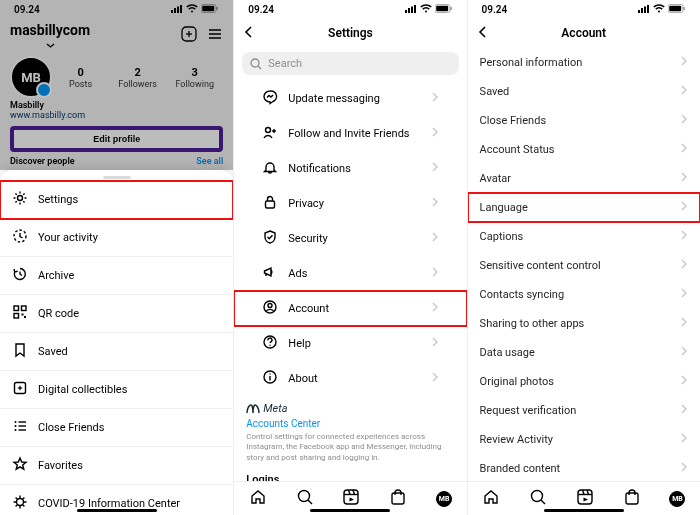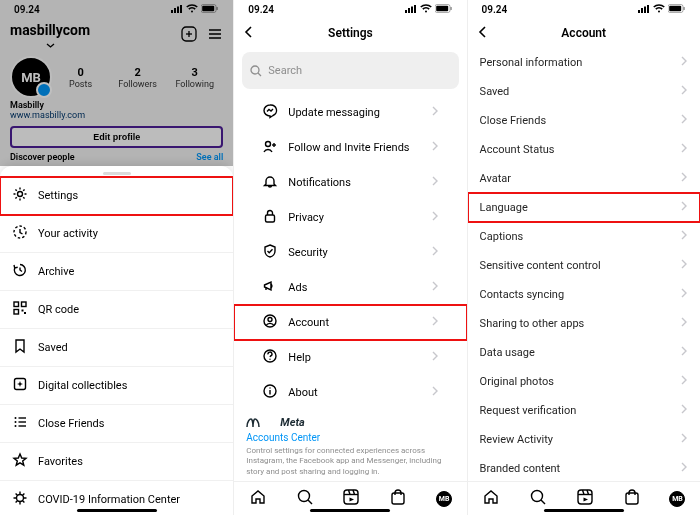--- a/index.html
+++ b/index.html
@@ -16,40 +16,40 @@
   .username { font-size: 14px; font-weight: 700; display:flex; align-items:center; gap:3px;flex-direction:column;}
   .top-icons { display:flex; gap:10px; }
   .stats-row { display:flex; align-items:center; margin-top:6px; }
   .avatar-lg { width:42px; height:42px; border-radius:50%; background:#000; color:#fff; display:flex; align-items:center; justify-content:center; font-weight:700; font-size:13px; border:2px solid #fafafa; position:relative;}
   .avatar-lg::after { content:""; position:absolute; width:12px;height:12px;border-radius:50%;background:#0095f6;border:2px solid #fff;right:-2px;bottom:-2px;}
   .stat { flex:1; text-align:center; font-size:9px; color:#333;}
   .stat b { display:block; font-size:11px; color:#000;}
   .bio { font-size:9px; margin-top:2px;}
   .bio .name{font-weight:600;}
   .bio .link{color:#00376b;}
-  .edit-btn { margin:6px 0 4px 0; width:100%; border:2px solid #4c1d95; background:#fafafa; border-radius:4px; font-size:9px; padding:4px 0; font-weight:600;}
+  .edit-btn { margin:6px 0 4px 0; width:100%; border:4px solid #4c1d95; background:#fafafa; border-radius:4px; font-size:9px; padding:4px 0; font-weight:600;}
   .discover { display:flex; justify-content:space-between; font-size:9px; font-weight:600; padding-bottom:4px;}
   .discover .see-all{color:#0095f6;}
   .sheet { background:#fff; border-top-left-radius:12px; border-top-right-radius:12px; flex:1; overflow:hidden; position:relative; box-shadow: 0 -2px 10px rgba(0,0,0,0.12);}
   .grabber { width:28px; height:3px; background:#dbdbdb; border-radius:2px; margin:6px auto 2px auto;}
   .menu-row { display:flex; align-items:center; gap:10px; padding:9px 12px; font-size:11px; border-bottom:1px solid #f0f0f0; color:#000;}
   .menu-row svg { flex:0 0 16px; }
   .hl-red { outline:2px solid #e11; outline-offset:-1px; }
   .home-ind { width:80px; height:3px; background:#000; border-radius:2px; position:absolute; bottom:3px; left:50%; transform:translateX(-50%);}
 
   
   .header { display:flex; align-items:center; height:30px; position:relative; }
   .back { position:absolute; left:8px; }
   .header-title { flex:1; text-align:center; font-size:12px; font-weight:600; }
-  .searchbox { margin:4px 8px 6px 8px; background:#efefef; border-radius:8px; display:flex; align-items:center; gap:6px; padding:12px 8px; color:#8e8e8e; font-size:11px;}
+  .searchbox { margin:4px 8px 6px 8px; background:#efefef; border-radius:8px; display:flex; align-items:center; gap:6px; padding:5px 8px; color:#8e8e8e; font-size:11px;}
   .settings-list { flex:1; overflow-y:auto; }
   .settings-row { display:flex; align-items:center; gap:10px; padding:8px 28px; font-size:11px; color:#000; position:relative;}
   .settings-row .chev { margin-left:auto; color:#c7c7cc; }
   .meta-block { padding:6px 12px 4px 12px; font-size:9px; }
-  .meta-logo { font-weight:700; color:#1c2b33; font-style:italic; font-size:11px; display:flex; align-items:center; gap:20px;}
+  .meta-logo { font-weight:400; color:#1c2b33; font-style:italic; font-size:11px; display:flex; align-items:center; gap:3px;}
   .ac-link { color:#0095f6; font-size:10px; display:block; padding-top:3px;}
   .meta-desc { color:#8e8e8e; font-size:8px; line-height:1.3; margin-top:3px;}
   .logins { padding:6px 12px 0 12px;}
   .logins-title { font-size:11px; font-weight:600; padding-bottom:6px;}
   .tabbar { height:34px; display:flex; align-items:center; justify-content:space-around; border-top:1px solid #efefef; position:relative;}
   .tab-avatar{ width:16px;height:16px;border-radius:50%;background:#000;color:#fff;display:flex;align-items:center;justify-content:center;font-size:7px;font-weight:700;border:1px solid #000;}
 
   
   .account-row { padding:8px 12px; font-size:11px; color:#262626; display:flex; align-items:center; }
   .account-row .chev { margin-left:auto; color:#c7c7cc; }

